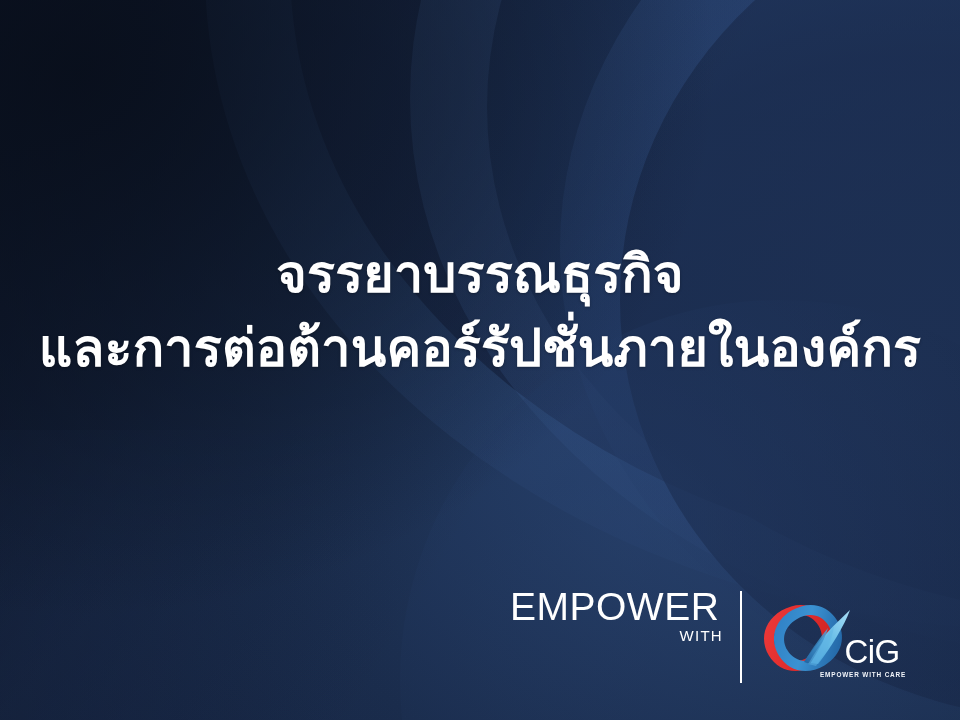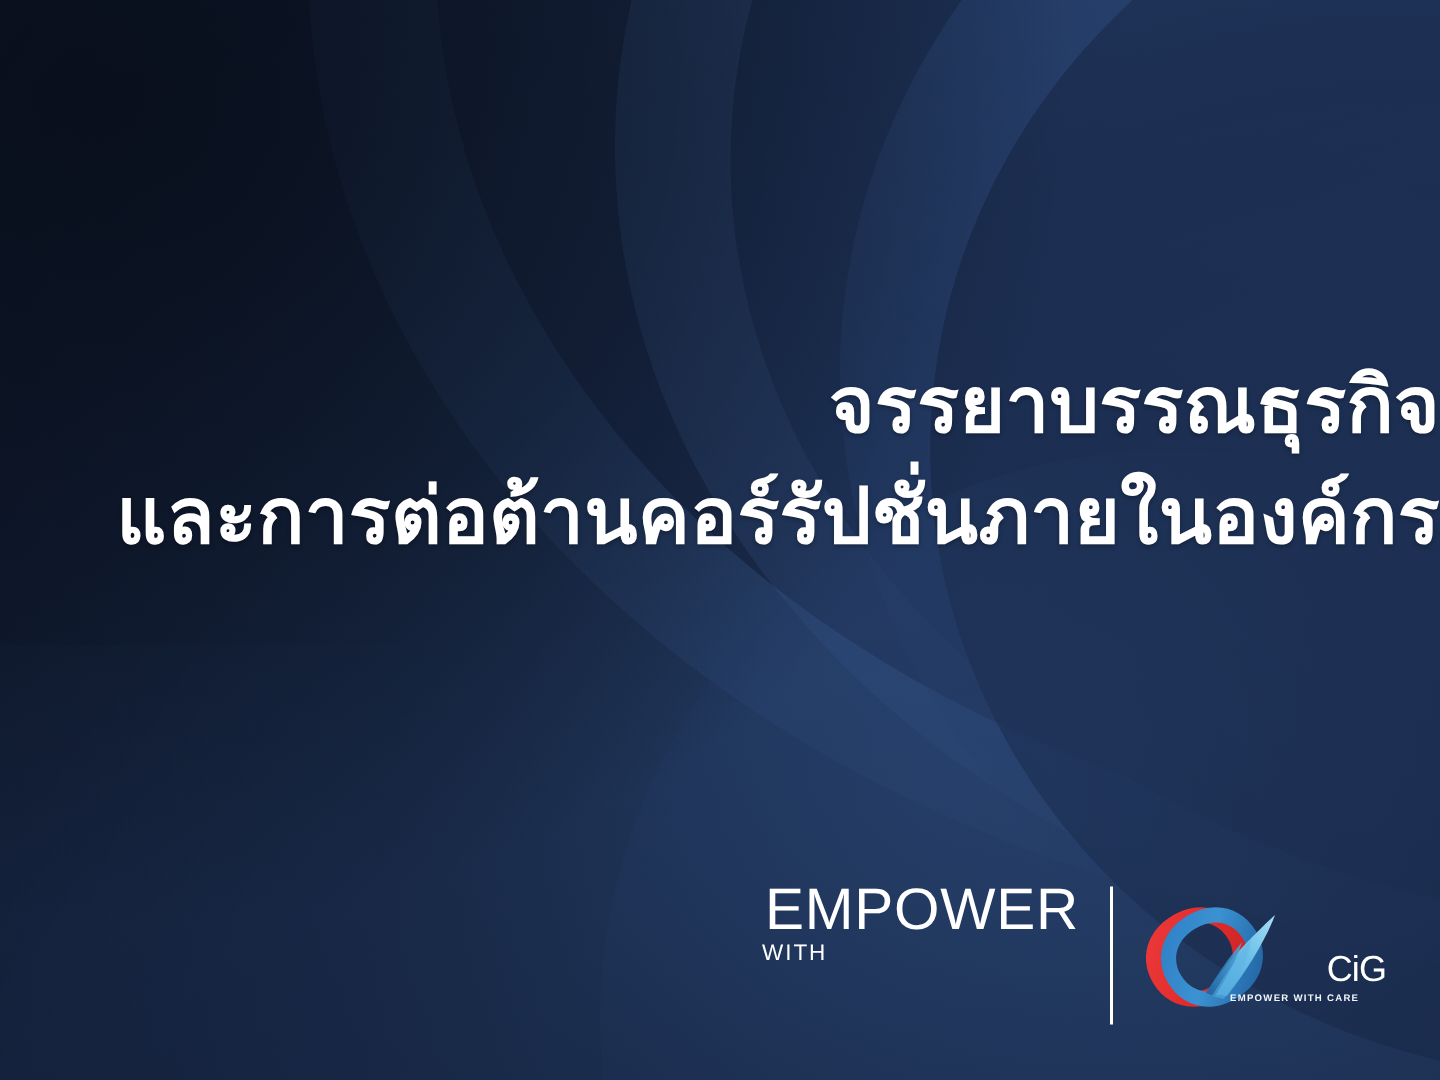--- a/index.html
+++ b/index.html
@@ -81,23 +81,23 @@
     width: 420px; height: 290px;
     background: linear-gradient(100deg, rgba(36,58,98,0.30) 0%, rgba(30,50,86,0.10) 60%, rgba(26,42,74,0) 100%);
   }
 
   
   .title-block {
     position: absolute;
     left: 0;
     top: 238px;
     width: 960px;
-    text-align: right;
+    text-align: center;
     color: #ffffff;
-    font-family: Liberation Mono, monospace;
+    font-family: Liberation Serif, serif;
     font-weight: 700;
     font-size: 52px;
     line-height: 1.42;
     letter-spacing: 0.2px;
     white-space: nowrap;
     text-shadow: 0 1px 3px rgba(0,0,0,0.30);
   }
   .title-line { display: block; }
   .title-line-2 { font-size: 52px; }
 
@@ -119,20 +119,21 @@
     font-size: 39px;
     font-weight: 400;
     letter-spacing: 0.5px;
     line-height: 0.98;
     text-align: left;
     padding-left: 2px;
   }
   .empower-bottom-row {
     display: flex;
     align-items: baseline;
+    justify-content: flex-end;
     margin-top: 1px;
     gap: 16px;
   }
   .empower-with {
     font-size: 15px;
     font-weight: 400;
     letter-spacing: 1.3px;
     margin-right: 11px;
   }
   .empower-care {
@@ -157,25 +158,25 @@
     height: 88px;
   }
   .cig-word {
     position: absolute;
     left: 312px;
     top: 47px;
     width: 104px;
     color: #ffffff;
   }
   .cig-text {
-    font-size: 24px;
+    font-size: 33px;
     font-weight: 400;
     letter-spacing: -0.6px;
     line-height: 1;
-    text-align: right;
+    text-align: center;
   }
   .cig-tag {
     font-size: 6.4px;
     font-weight: 700;
     letter-spacing: 0.85px;
     margin-top: 3px;
     color: #f2f5fa;
     text-align: left;
   }
 </style>

